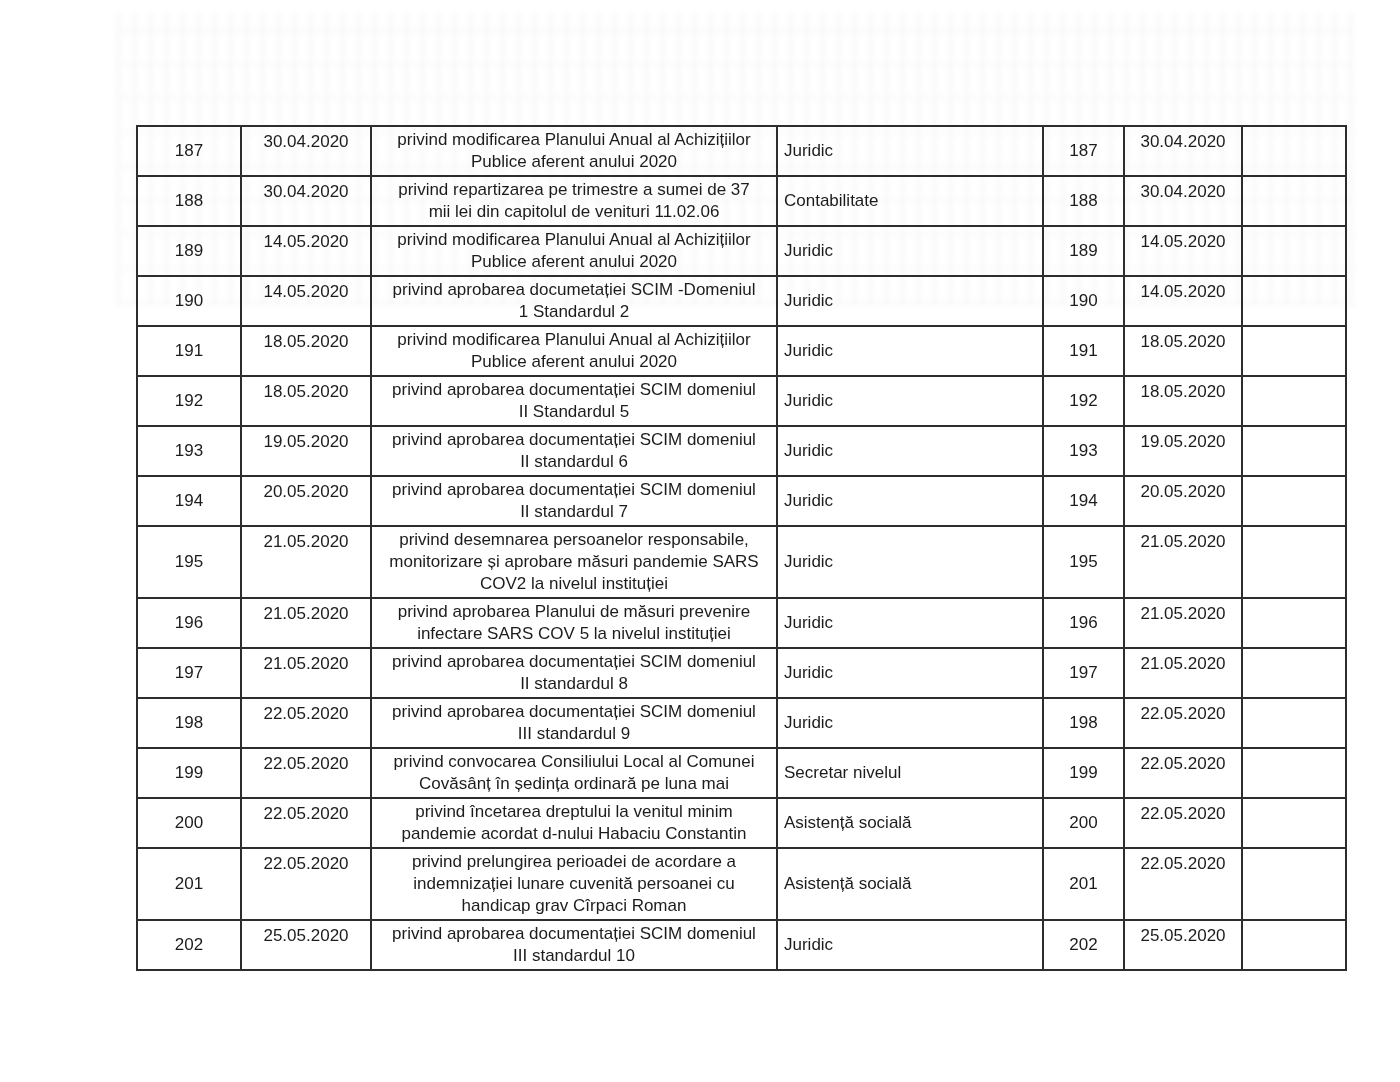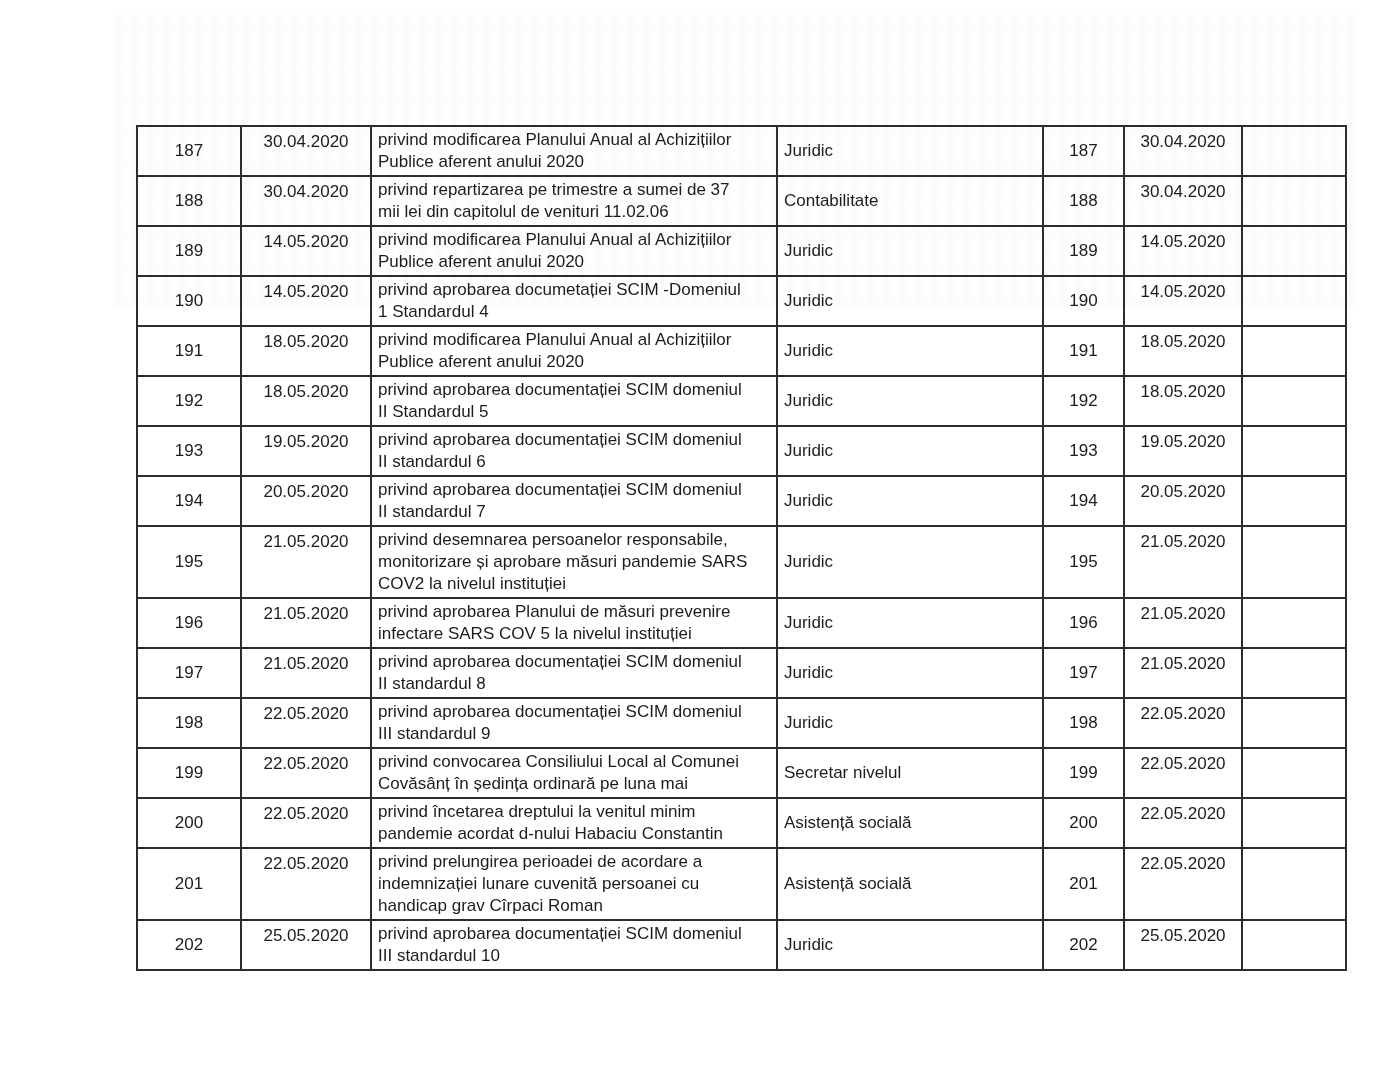--- a/index.html
+++ b/index.html
@@ -26,21 +26,21 @@
     font-size: 17px;
     line-height: 22px;
   }
   .register-table td {
     border: 2px solid var(--border-color);
     padding: 2px 6px;
     overflow: hidden;
   }
   td.c-nr    { width: 104px; text-align: center; vertical-align: middle; }
   td.c-date  { width: 130px; text-align: center; vertical-align: top; padding-top: 4px; }
-  td.c-desc  { width: 406px; vertical-align: middle; white-space: pre-line; }
+  td.c-desc  { width: 406px; text-align: center; vertical-align: middle; white-space: pre-line; }
   td.c-dept  { width: 266px; text-align: left; vertical-align: middle; }
   td.c-nr2   { width: 81px;  text-align: center; vertical-align: middle; }
   td.c-date2 { width: 118px; text-align: center; vertical-align: top; padding-top: 4px; }
   td.c-blank { width: 104px; }
   .register-table tr { height: 48px; }
 </style>
 </head>
 <body style="background: rgb(255, 255, 255);">
 
 <div class="scan-artifact"></div>
@@ -83,21 +83,21 @@
 Publice aferent anului 2020</td>
         <td class="c-dept">Juridic</td>
         <td class="c-nr2">189</td>
         <td class="c-date2">14.05.2020</td>
         <td class="c-blank"></td>
       </tr>
       <tr>
         <td class="c-nr">190</td>
         <td class="c-date">14.05.2020</td>
         <td class="c-desc">privind aprobarea documetației SCIM -Domeniul
-1 Standardul 4</td>
+1 Standardul 2</td>
         <td class="c-dept">Juridic</td>
         <td class="c-nr2">190</td>
         <td class="c-date2">14.05.2020</td>
         <td class="c-blank"></td>
       </tr>
       <tr>
         <td class="c-nr">191</td>
         <td class="c-date">18.05.2020</td>
         <td class="c-desc">privind modificarea Planului Anual al Achizițiilor
 Publice aferent anului 2020</td>

